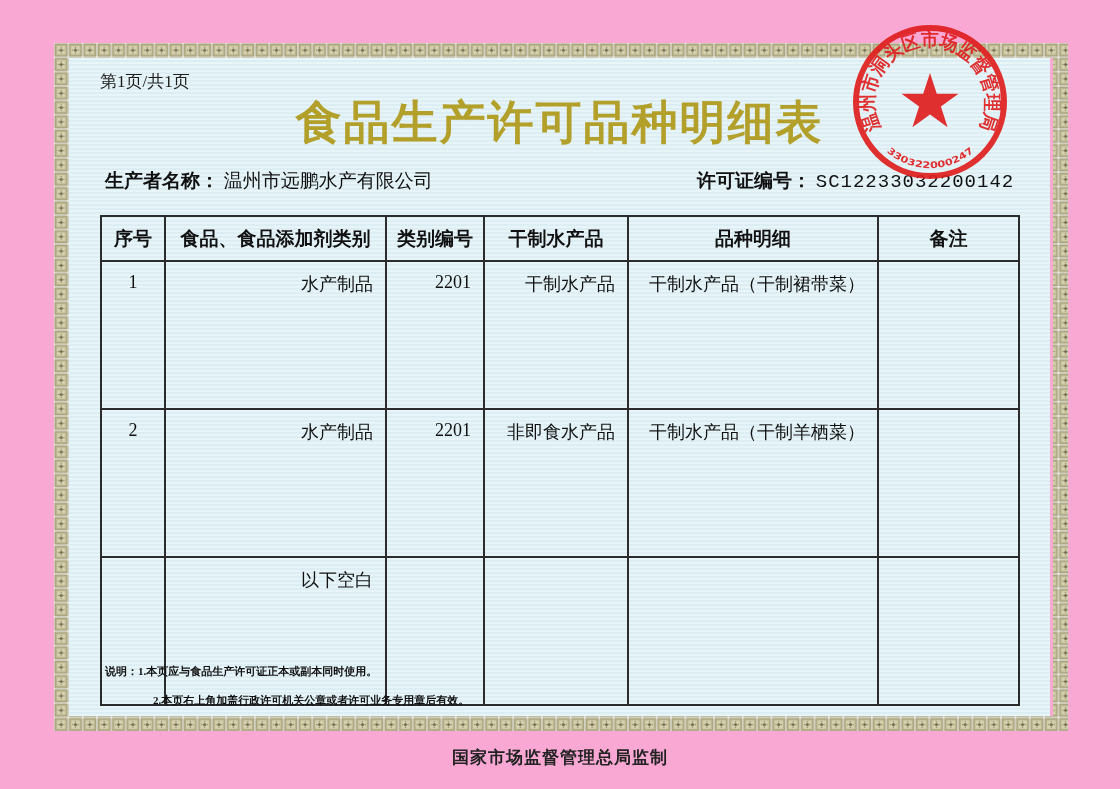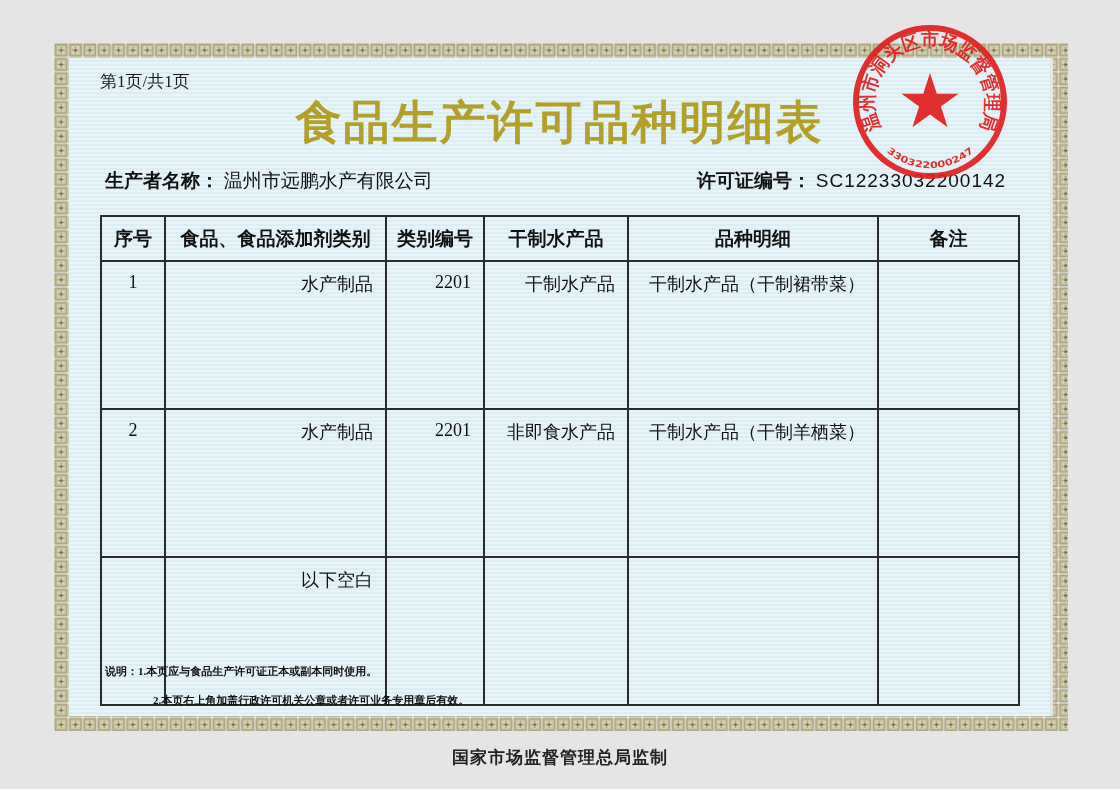--- a/index.html
+++ b/index.html
@@ -1,27 +1,27 @@
 <!DOCTYPE html>
 <html><head>
 <meta charset="utf-8">
 <style>
   html,body{margin:0;padding:0;}
   body{width:1120px;height:789px;background:#ffffff;font-family:"Liberation Serif","DejaVu Serif",serif;overflow:hidden;}
-  .page{position:relative;width:1120px;height:789px;background:#e5e5e5;}
+  .page{position:relative;width:1120px;height:789px;background:#f9a8d4;}
   .border-frame{position:absolute;left:54px;top:43px;}
   .content{position:absolute;left:69px;top:58px;width:981px;height:658px;
     background-image:repeating-linear-gradient(180deg,#e7f4f8 0px,#e7f4f8 2px,#dceef4 2px,#dceef4 4px);}
   .page-indicator{position:absolute;left:31px;top:12px;font-size:17px;color:#1c1c1c;}
   .doc-title{position:absolute;left:0;right:0;top:34px;text-align:center;font-size:46px;font-weight:bold;
     color:#b3a02a;letter-spacing:2px;}
   .meta-label{font-weight:bold;color:#111;}
   .producer{position:absolute;left:36px;top:110px;font-size:19px;color:#111;}
   .license{position:absolute;left:628px;top:110px;font-size:19px;color:#111;}
-  .license .num{font-family:Liberation Sans, sans-serif;letter-spacing:1px;}
+  .license .num{font-family:Liberation Mono, monospace;letter-spacing:1px;}
   table.grid{position:absolute;left:31px;top:157px;width:918px;border-collapse:collapse;table-layout:fixed;}
   table.grid th,table.grid td{border:2px solid #2b2b2b;color:#111;overflow:hidden;}
   table.grid th{height:39px;font-size:19px;font-weight:bold;text-align:center;padding:2px 4px;border-radius:14px;}
   table.grid td{height:126px;vertical-align:top;font-size:18px;padding:10px 12px;text-align:right;}
   table.grid td.c0{text-align:center;}
   .notes{position:absolute;left:36px;top:599px;font-size:11px;font-weight:bold;color:#111;line-height:29px;}
   .notes .l2{padding-left:48px;}
   .dates{position:absolute;left:718px;top:597px;font-size:18.5px;font-weight:bold;color:#111;line-height:35px;white-space:nowrap;}
   .publisher{position:absolute;left:0;right:0;top:746px;text-align:center;font-size:17px;font-weight:bold;color:#222;letter-spacing:1px;}
   .stamp{position:absolute;left:850px;top:22px;opacity:0.92;}

